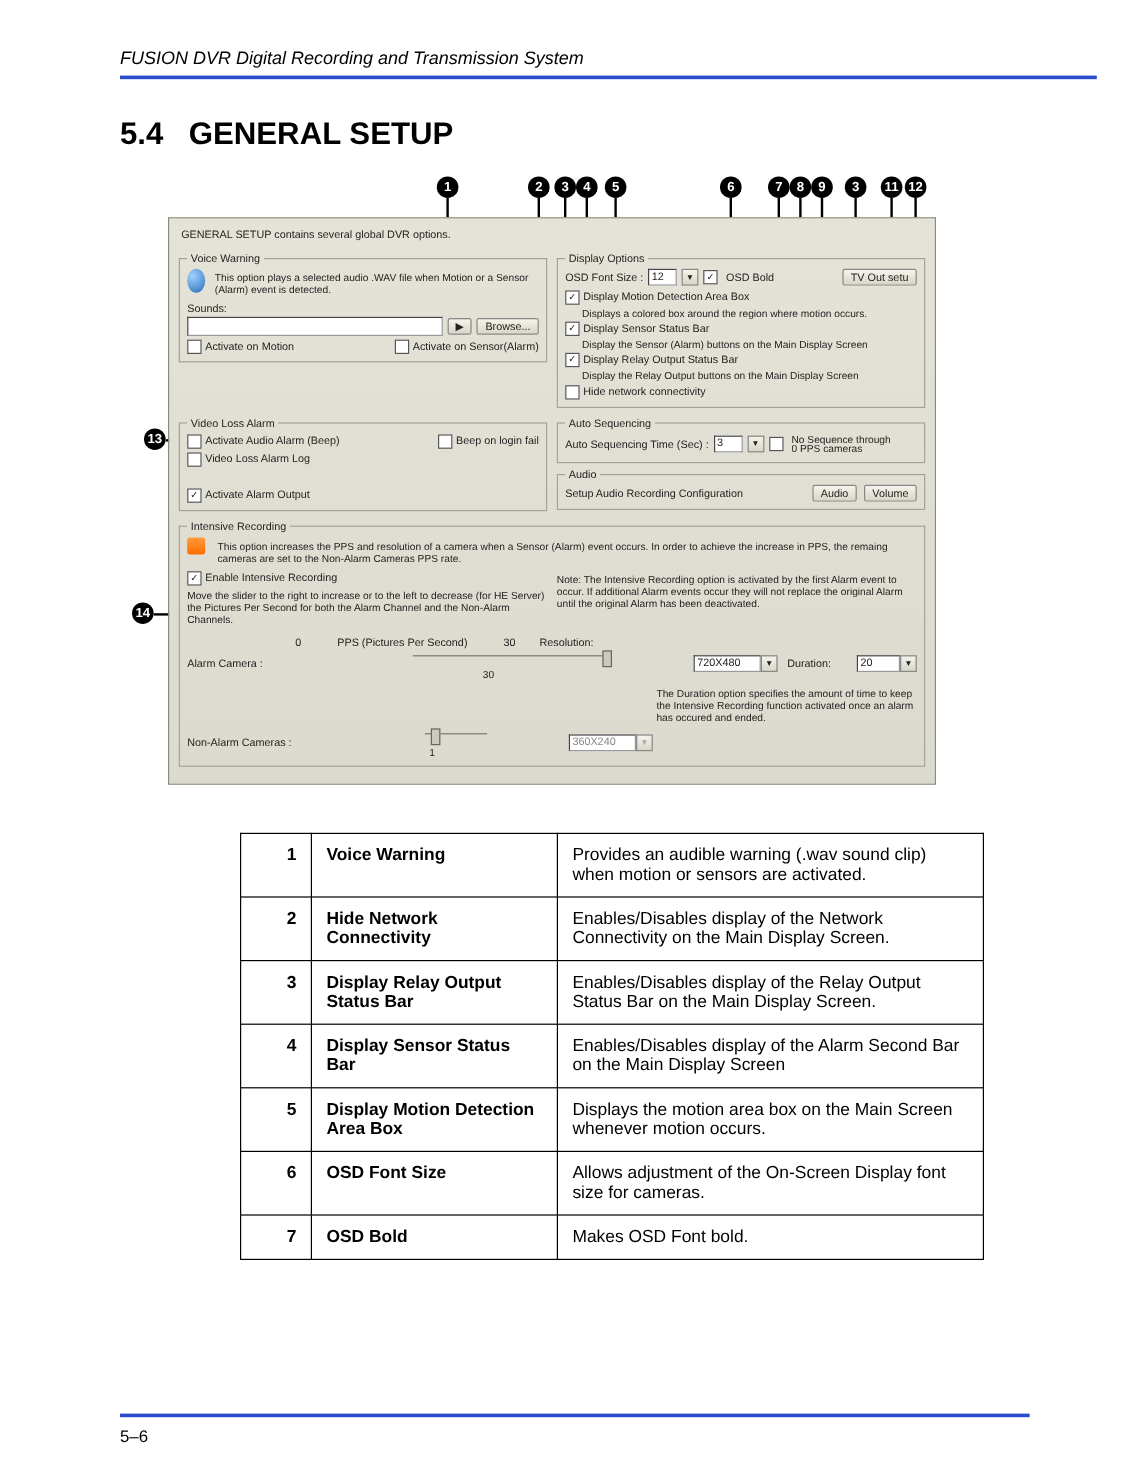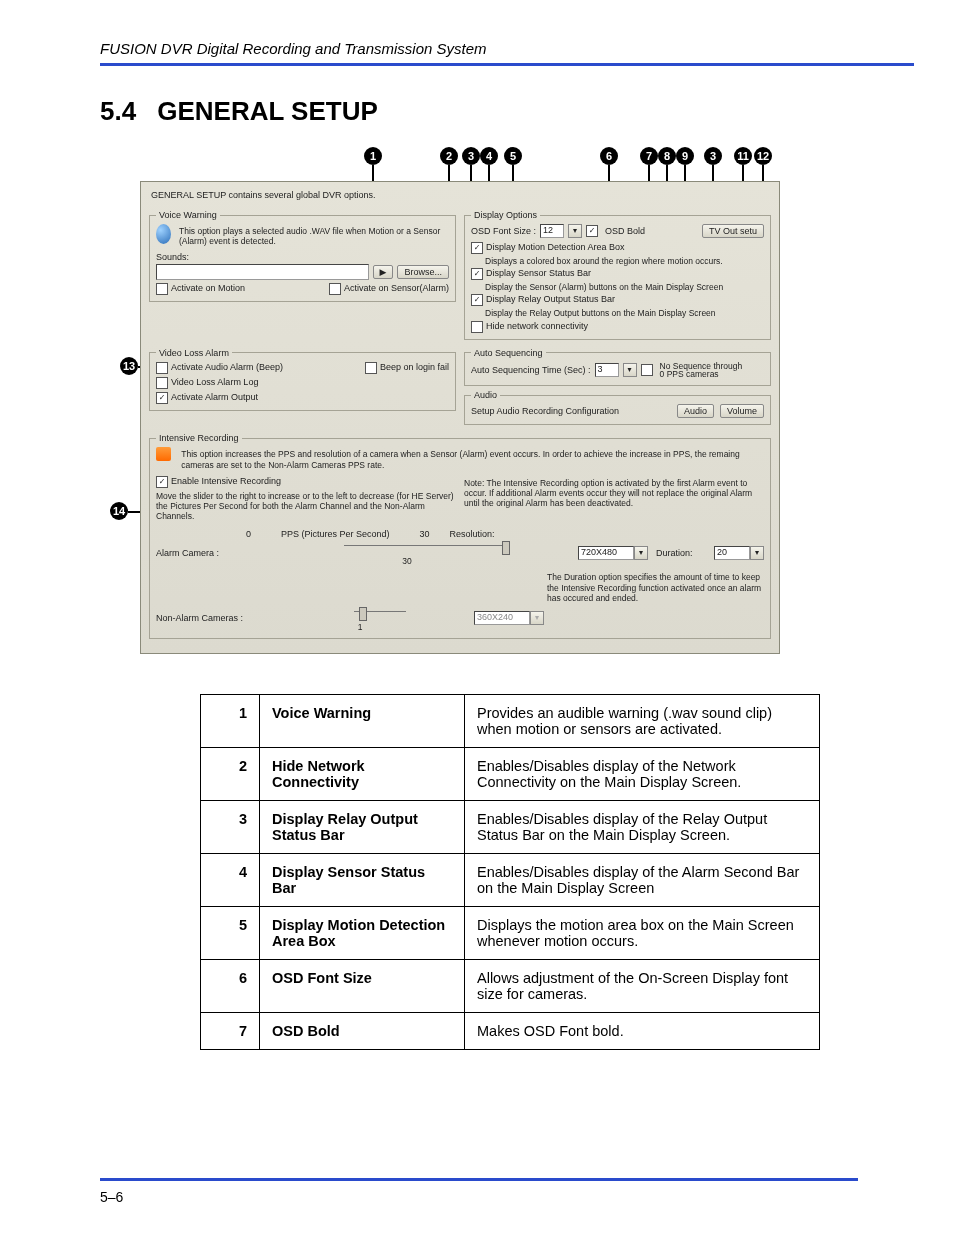--- a/index.html
+++ b/index.html
@@ -212,21 +212,21 @@
 
       <div class="row">
         <div class="col">
           <fieldset>
             <legend>Video Loss Alarm</legend>
             <div style="display:flex;justify-content:space-between">
               <span><span class="chk"></span><span>Activate Audio Alarm (Beep)</span></span>
               <span><span class="chk"></span><span>Beep on login fail</span></span>
             </div>
             <div style="margin-top:3px"><span class="chk"></span><span>Video Loss Alarm Log</span></div>
-            <div style="margin-top:3px"><span class="chk on"></span><span>Activate Alarm Output</span></div>
+            <div style="margin-top:18px"><span class="chk on"></span><span>Activate Alarm Output</span></div>
           </fieldset>
         </div>
         <div class="col">
           <fieldset>
             <legend>Auto Sequencing</legend>
             <div style="display:flex;align-items:center;gap:4px">
               <span>Auto Sequencing Time (Sec) :</span>
               <span class="txtin">3</span>
                 <span class="dd-arrow">▾</span>
               <span class="chk"></span>

